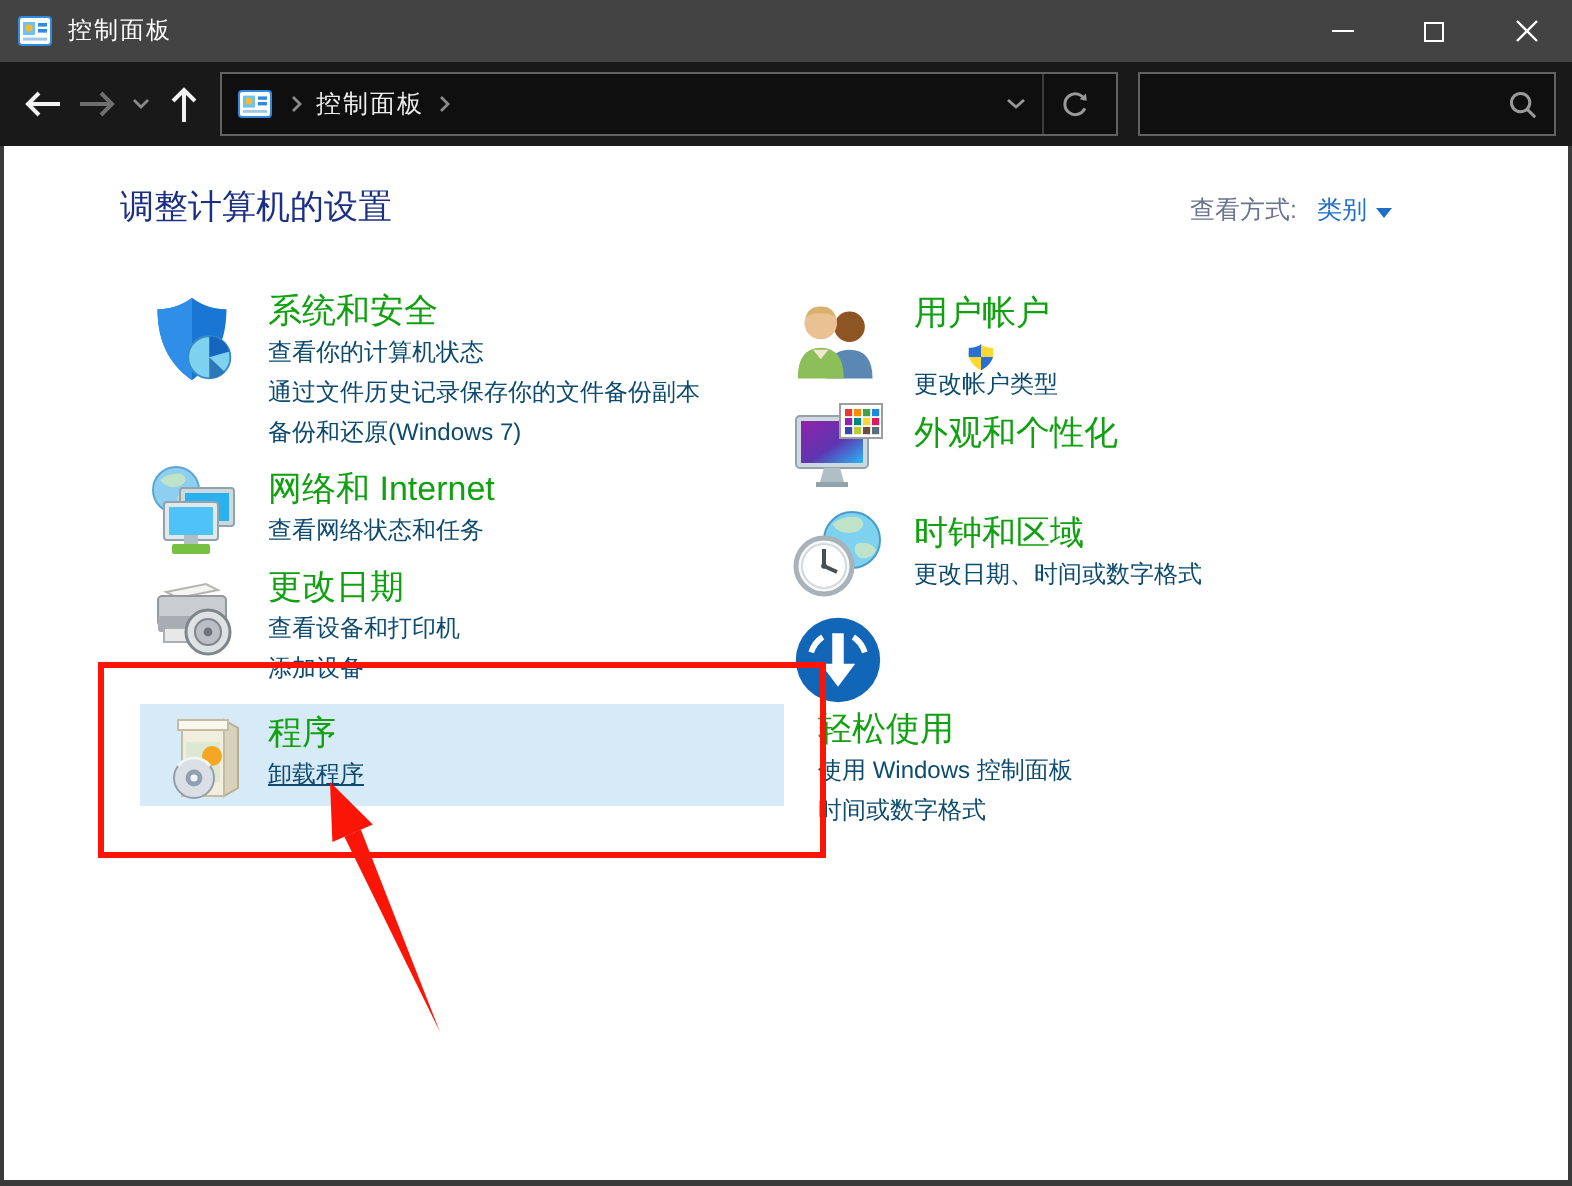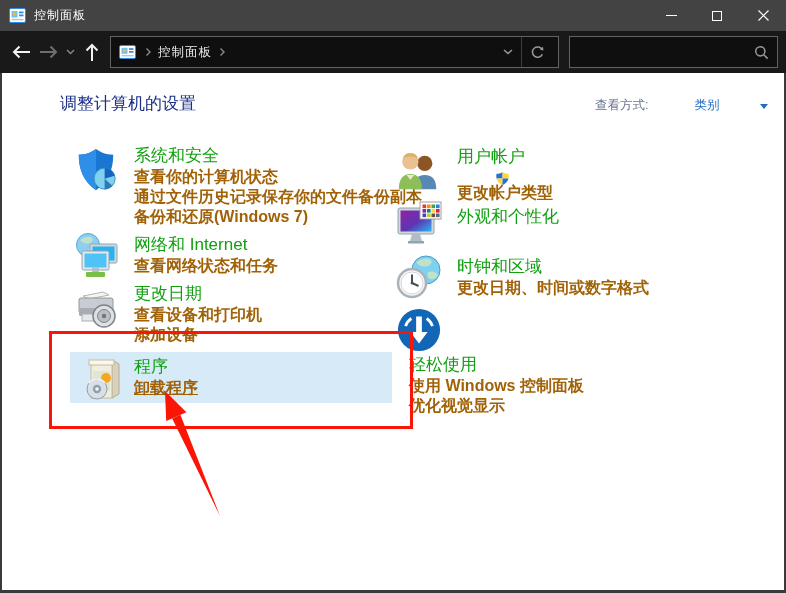--- a/index.html
+++ b/index.html
@@ -30,31 +30,31 @@
   .addr-right { margin-left:auto; display:flex; align-items:center; height:100%; }
   .addr-dropdown { width:26px; height:100%; display:flex; align-items:center; justify-content:center; }
   .addr-sep { width:1px; height:30px; background:#3c3c3c; }
   .refresh-btn { width:30px; height:100%; display:flex; align-items:center; justify-content:center; }
   .searchbox { width:209px; height:32px; margin-left:auto; margin-right:8px; background:#0f0f0f; border:1px solid #626262; display:flex; align-items:center; padding:0 8px; }
   .search-input { flex:1; background:transparent; border:none; outline:none; color:#dddddd; font-size:12px; font-family:inherit; }
 
   
   .content { position:absolute; top:73px; left:2px; right:2px; bottom:3px; background:#ffffff; overflow:hidden; }
   .page-heading { position:absolute; left:58px; top:19px; font-size:17px; font-weight:400; color:#1b2f85; }
-  .view-by { position:absolute; left:593px; top:24px; display:flex; align-items:center; font-size:12.5px;gap:36px; }
+  .view-by { position:absolute; left:593px; top:24px; display:flex; align-items:center; font-size:12.5px; }
   .view-by-label { color:#6a7490; }
   .view-by-value { color:#1e6ec8; margin-left:10px; cursor:pointer; }
   .view-by-caret { width:0; height:0; border-left:4.5px solid transparent; border-right:4.5px solid transparent; border-top:5px solid #1e6ec8; margin-left:5px; margin-top:2px; }
 
   .section { position:absolute; display:flex; align-items:flex-start; z-index:2;justify-content:flex-end; }
   .icon48 { width:48px; height:48px; flex:none; position:relative; }
   .stext { margin-left:13px; }
   .sec-title { display:inline-block; font-size:17px; line-height:20px; font-weight:400; color:#10a010; text-decoration:none; cursor:pointer; }
   .sec-links { margin-top:4px; }
-  .sec-link { display:block; font-size:16px; line-height:13px; margin-bottom:7px; color:#a16207; text-decoration:none; cursor:pointer;font-weight:bold; }
+  .sec-link { display:block; font-size:12px; line-height:13px; margin-bottom:7px; color:#0c4a6e; text-decoration:none; cursor:pointer; }
   .sec-link.underlined { text-decoration:underline; }
   .link-row { display:flex; align-items:center; margin-bottom:7px;flex-direction:column; }
   .uac-shield { width:15px; height:15px; margin-right:5px; flex:none; }
 
   #sec-l1 { left:71px; top:73px; }
   #sec-l2 { left:71px; top:162px; }
   #sec-l3 { left:71px; top:211px; }
   #sec-l4 { left:71px; top:284px; }
   #sec-r1 { left:394px; top:74px; }
   #sec-r2 { left:394px; top:134px; }
@@ -349,21 +349,21 @@
           <circle cx="24" cy="24" r="22" fill="#1266b8"></circle>
           <path d="M21 10 L27 10 L27 26 L33 26 L24 38 L15 26 L21 26 Z" fill="#ffffff"></path>
           <path d="M10 20 A15 15 0 0 1 16 12" stroke="#ffffff" stroke-width="3" fill="none"></path>
           <path d="M38 20 A15 15 0 0 0 32 12" stroke="#ffffff" stroke-width="3" fill="none"></path>
         </svg>
       </div>
       <div class="stext">
         <a class="sec-title">轻松使用</a>
         <div class="sec-links">
           <a class="sec-link">使用 Windows 控制面板</a>
-          <a class="sec-link">优化视觉显示</a>
+          <a class="sec-link">时间或数字格式</a>
         </div>
       </div>
     </div>
 
     <div class="red-rect"></div>
   </div>
 
   <svg class="arrow-overlay" viewBox="0 0 786 593">
     <polygon points="165,391 186.4,412.2 166.2,421" fill="#fb1507"></polygon>
     <polygon points="180.4,414.8 220,516 172.2,418.4" fill="#fb1507"></polygon>

